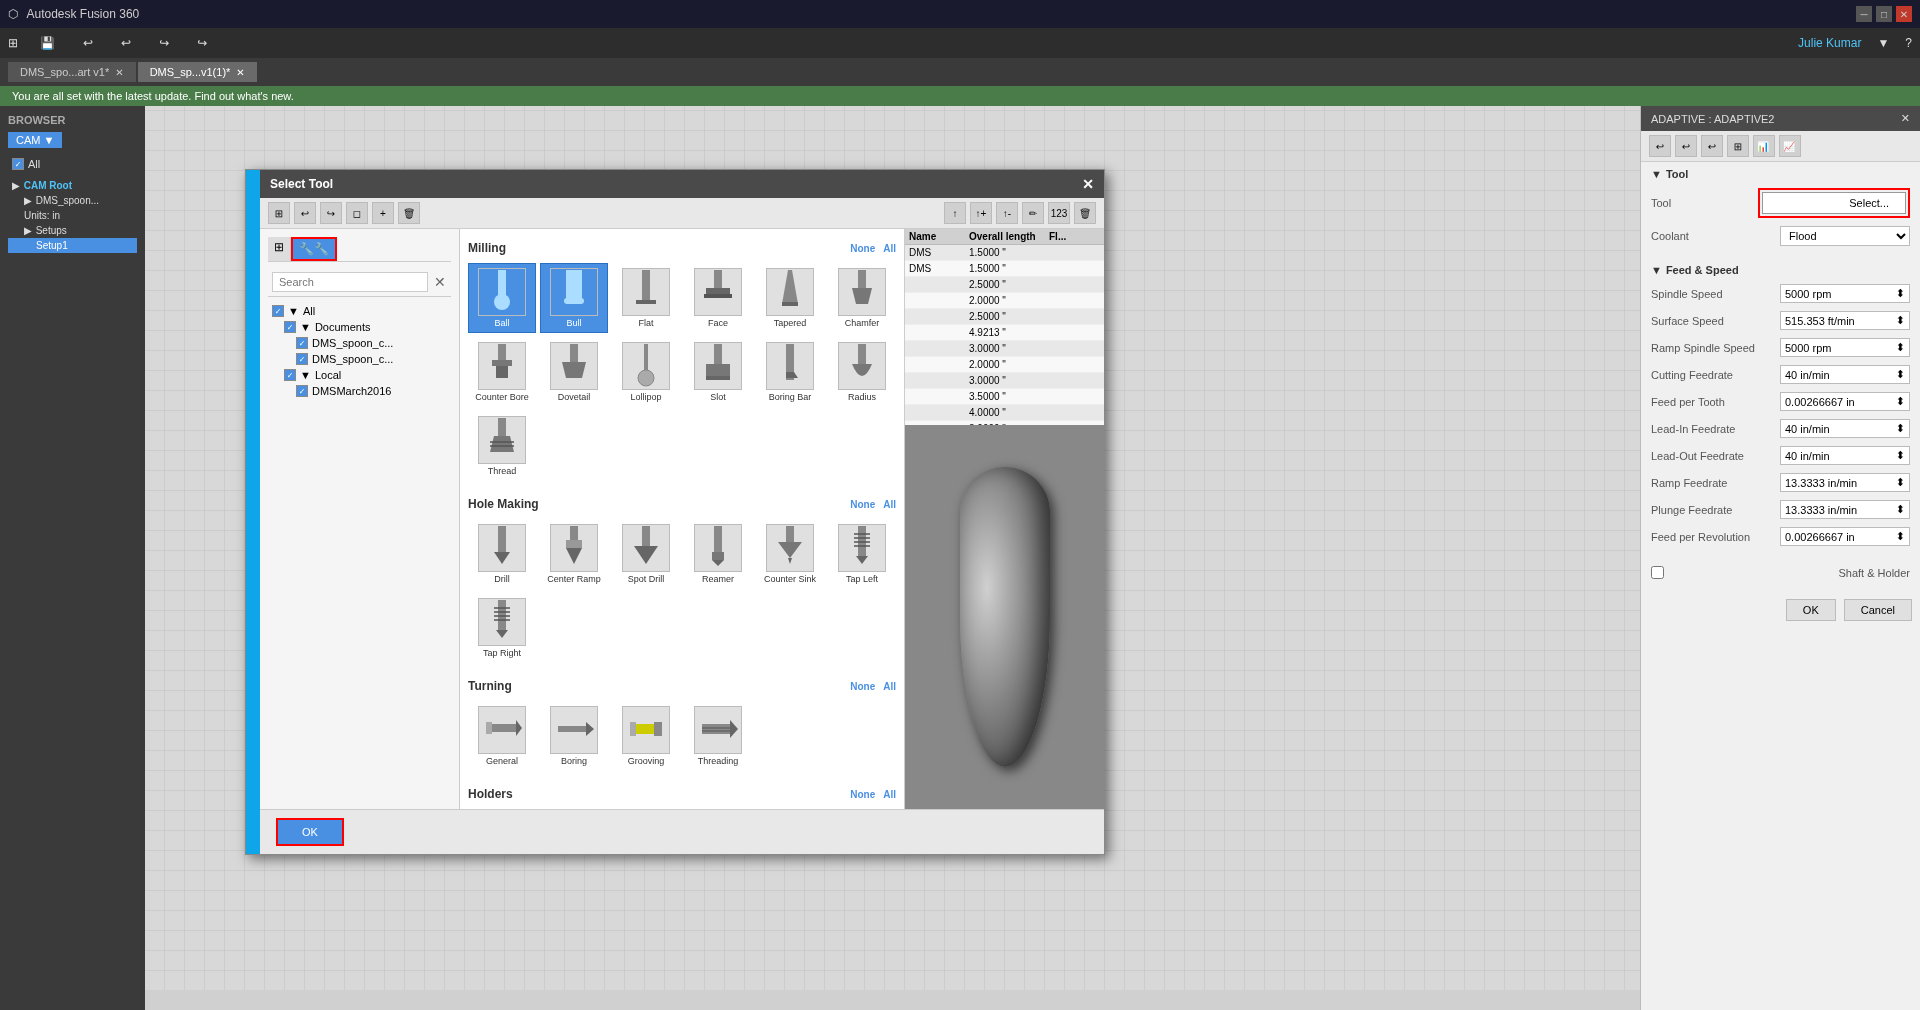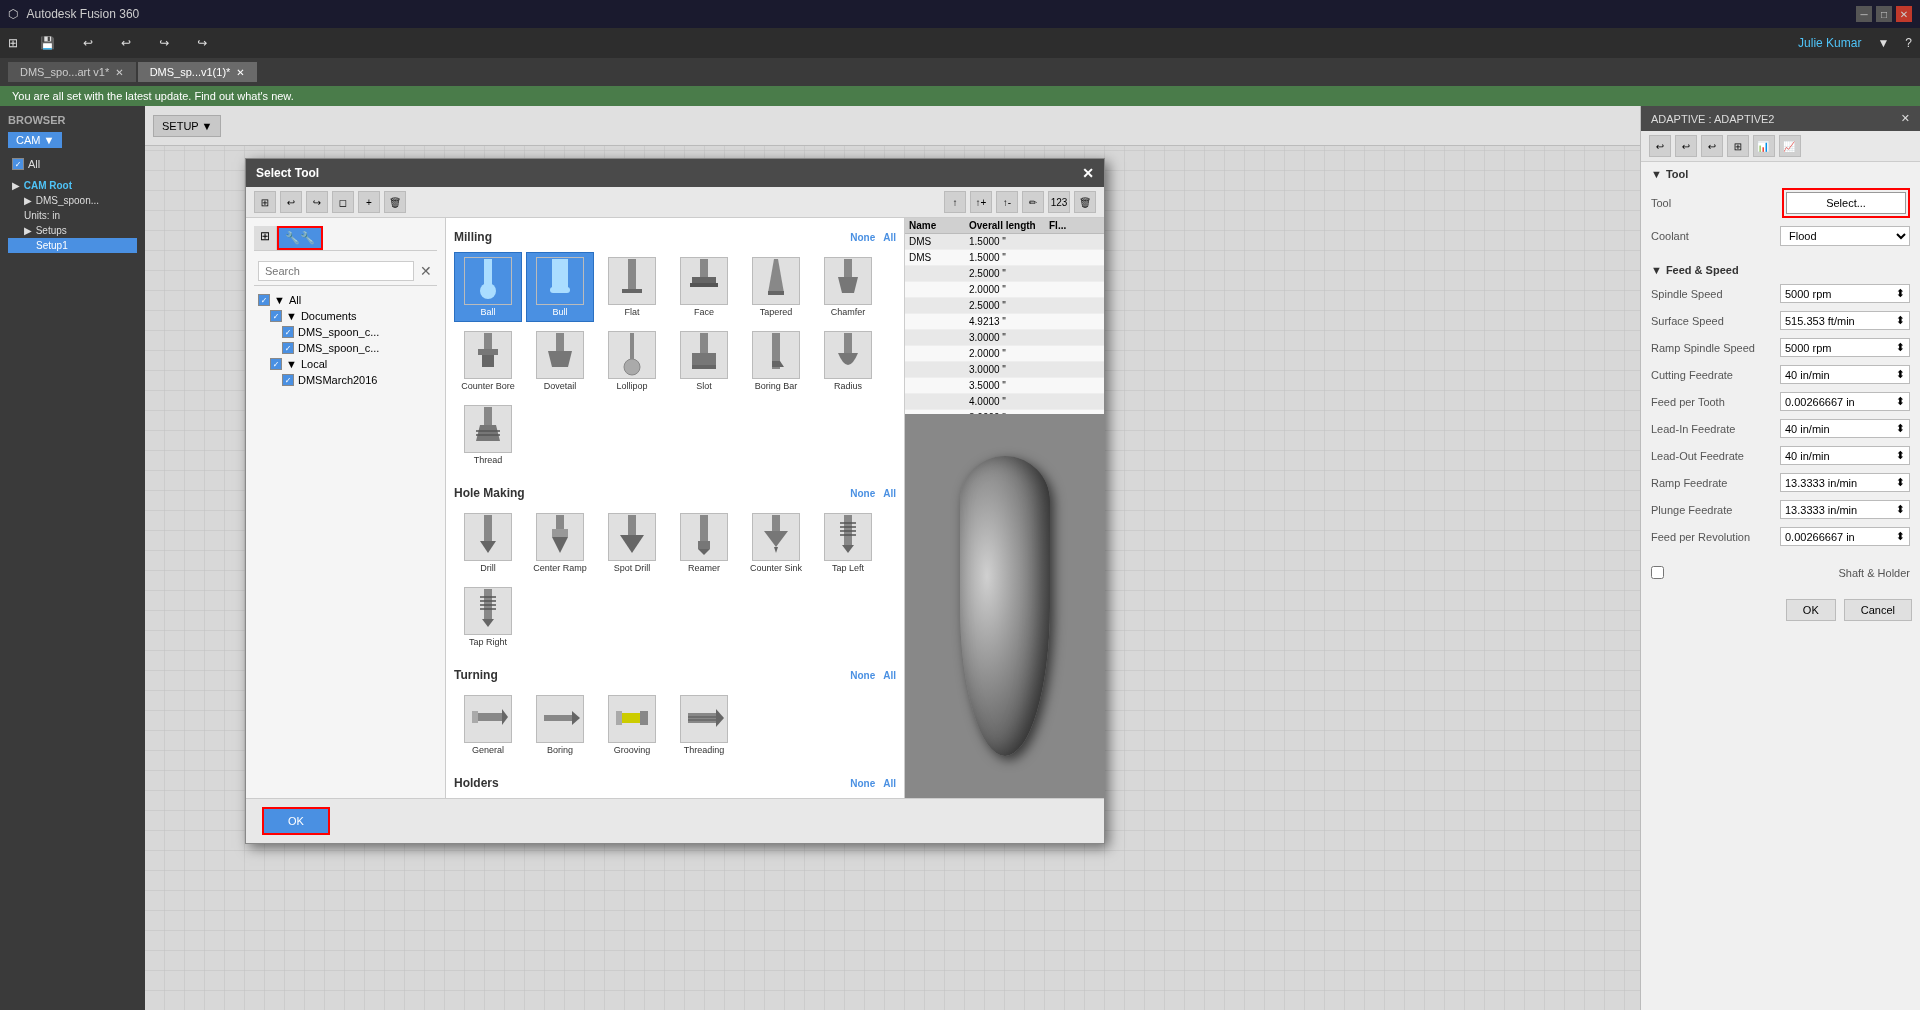--- a/index.html
+++ b/index.html
@@ -40,21 +40,21 @@
     .right-panel { background: #f0f0f0; width: 280px; min-width: 280px; border-left: 1px solid #bbb; padding: 0; font-size: 11px; overflow-y: auto; }
     .right-panel-header { background: #4a4a4a; color: #ddd; padding: 6px 10px; display: flex; align-items: center; justify-content: space-between; font-size: 11px; }
     .panel-toolbar { background: #e8e8e8; padding: 4px 8px; display: flex; align-items: center; gap: 4px; border-bottom: 1px solid #ccc; }
     .panel-icon-btn { width: 22px; height: 22px; background: #d0d0d0; border: 1px solid #bbb; cursor: pointer; display: flex; align-items: center; justify-content: center; font-size: 10px; }
     .panel-section { padding: 6px 10px; }
     .panel-section-header { display: flex; align-items: center; gap: 4px; font-weight: bold; color: #333; margin-bottom: 6px; cursor: pointer; }
     .panel-row { display: flex; align-items: center; justify-content: space-between; margin-bottom: 4px; padding: 2px 0; }
     .panel-label { color: #555; }
     .panel-select { background: white; border: 1px solid #bbb; padding: 2px 4px; width: 130px; font-size: 11px; }
     .panel-spinbox { background: white; border: 1px solid #bbb; padding: 2px 4px; width: 130px; font-size: 11px; display: flex; justify-content: space-between; }
-    .dialog { position: absolute; top: 52px; left: 100px; width: 860px; background: #c2410c; border: 1px solid #888; box-shadow: 4px 4px 12px rgba(0,0,0,0.5); z-index: 101; }
+    .dialog { position: absolute; top: 63px; left: 100px; width: 860px; background: #0ea5e9; border: 1px solid #888; box-shadow: 4px 4px 12px rgba(0,0,0,0.5); z-index: 101; padding-left: 14px; }
     .dialog-titlebar { background: #4a4a4a; color: white; padding: 6px 10px; display: flex; align-items: center; justify-content: space-between; font-size: 12px; font-weight: bold; }
     .dialog-close { cursor: pointer; font-size: 14px; }
     .dialog-toolbar { background: #e8e8e8; padding: 4px 8px; display: flex; align-items: center; gap: 4px; border-bottom: 1px solid #ccc; }
     .dialog-content { display: flex; height: 580px; }
     .dialog-left { width: 200px; border-right: 1px solid #ccc; padding: 8px; overflow-y: auto; background: #f5f5f5; }
     .dialog-middle { flex: 1; overflow-y: auto; padding: 8px; background: white; }
     .dialog-right { width: 200px; border-left: 1px solid #ccc; background: #e8e8e8; display: flex; flex-direction: column; }
     .dialog-footer { background: #e8e8e8; padding: 8px; display: flex; justify-content: space-between; border-top: 1px solid #ccc; }
 
     
@@ -177,23 +177,20 @@
           <span>Setups</span>
       </div>
       <div class="lib-item lib-indent2" style="background:#4a90e2;color:white;">
         <span>Setup1</span>
       </div>
     </div>
   </div>
 
   <div class="cam-area" style="position:relative;">
 
-    <div class="cam-toolbar">
-      <button class="cam-btn">SETUP ▼</button>
-    </div>
 
     <div class="cam-content"></div>
 
     <div class="dialog">
       <div class="dialog-titlebar">
         <span>Select Tool</span>
         <span class="dialog-close">✕</span>
       </div>
 
       <div class="dialog-toolbar">
@@ -668,21 +665,21 @@
     </div>
 
     <div class="panel-section">
       <div class="panel-section-header">
         <span>▼</span>
         <span>Tool</span>
       </div>
       <div class="panel-row">
         <span class="panel-label">Tool</span>
         <div style="border:2px solid red;padding:2px;">
-          <button class="btn" style="background:white;border:1px solid #999;width:120px;text-align:center;">Select...</button>
+          <button class="btn" style="background:white;border:1px solid #999;width:144px;text-align:right;">Select...</button>
         </div>
       </div>
       <div class="panel-row">
         <span class="panel-label">Coolant</span>
         <select class="panel-select">
           <option>Flood</option>
         </select>
       </div>
     </div>
 

